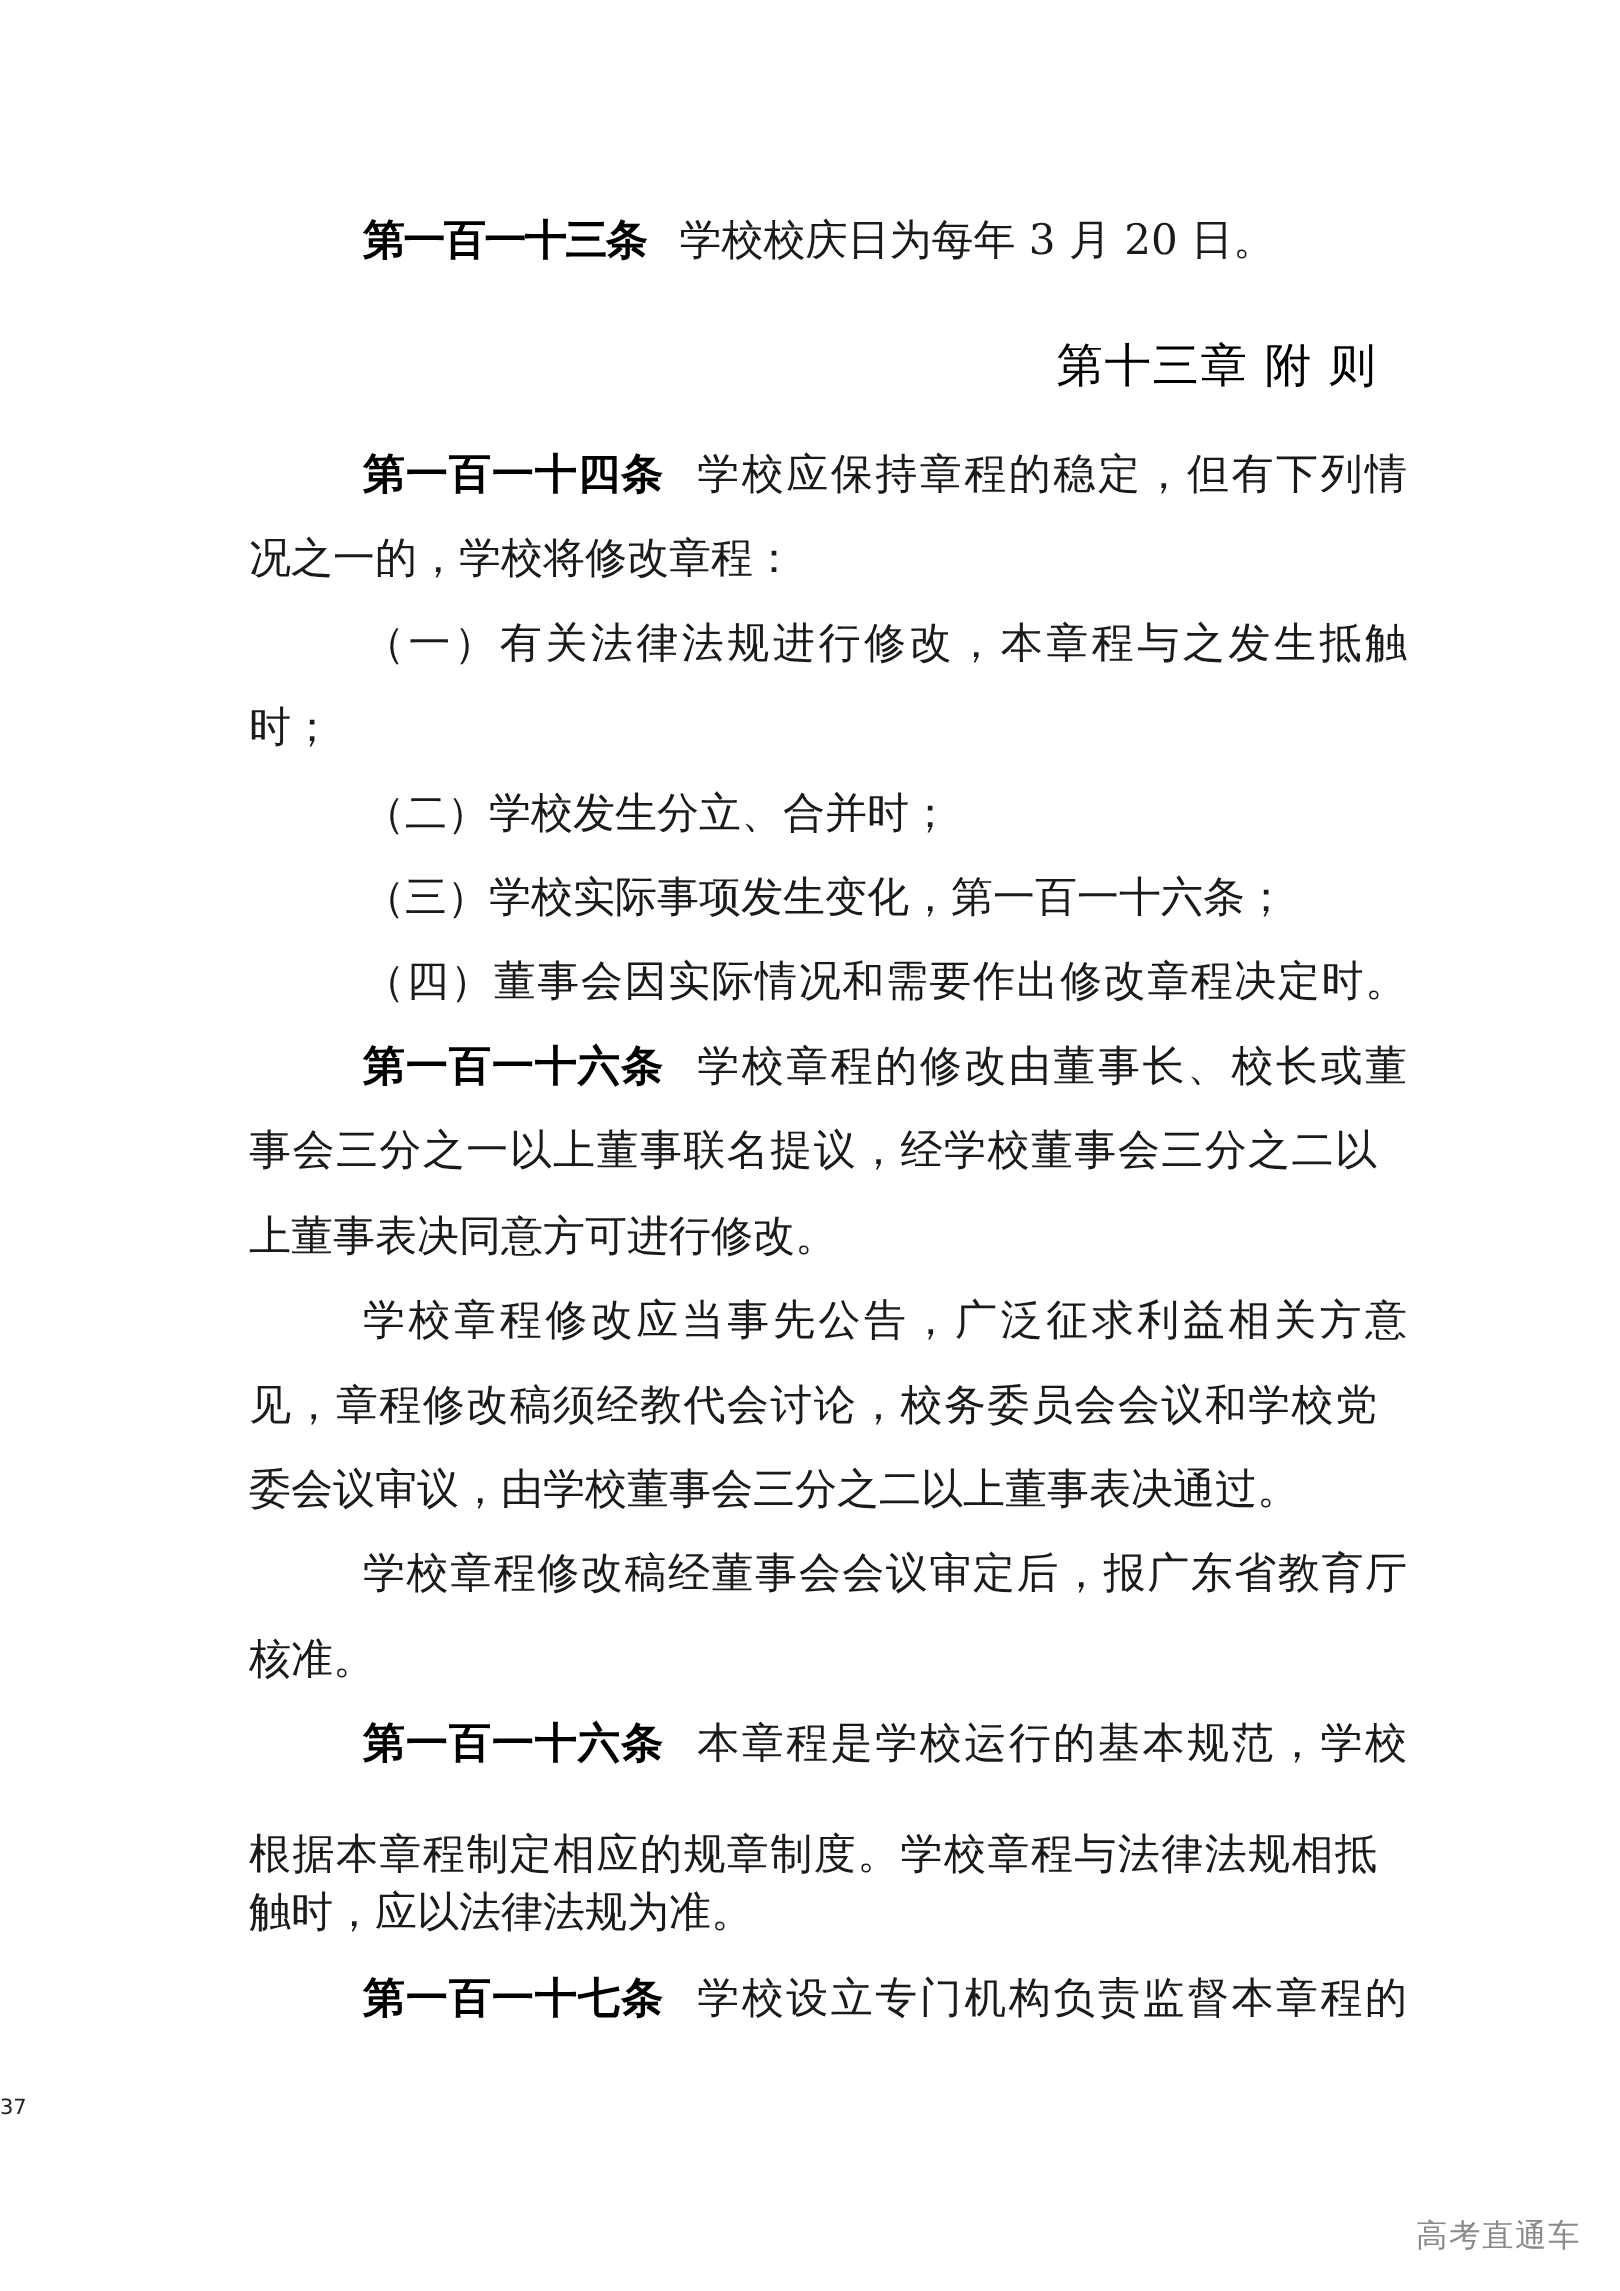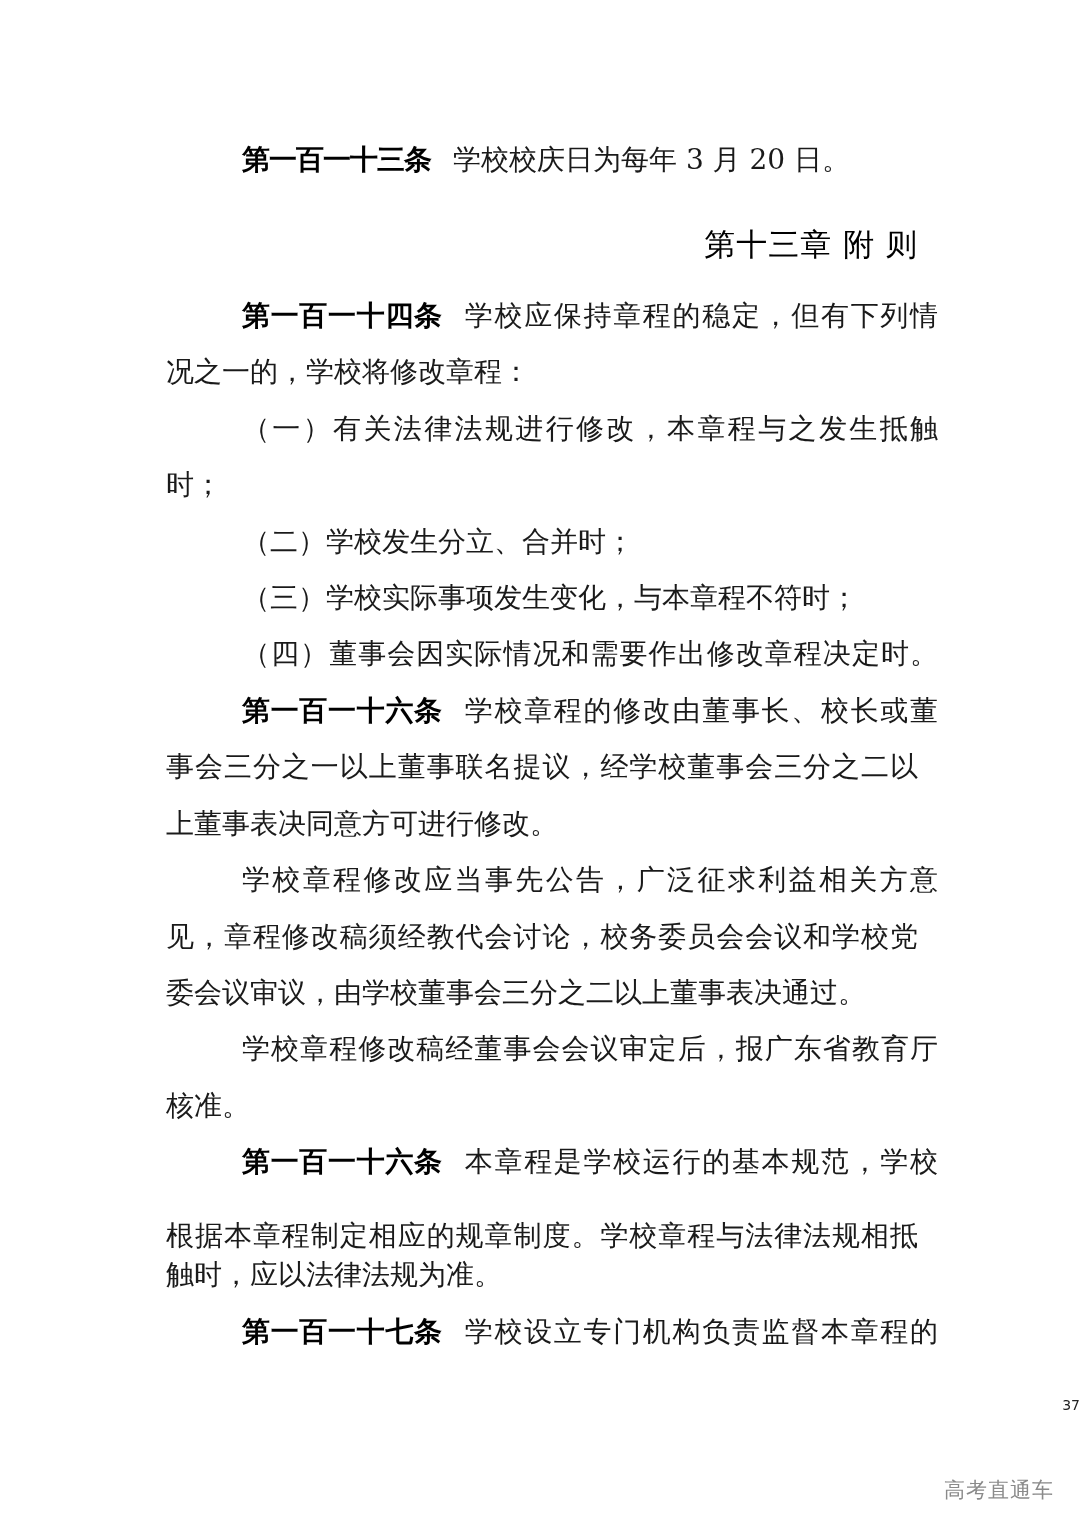--- a/index.html
+++ b/index.html
@@ -54,21 +54,21 @@
       font-size: 31px;
       line-height: 44px;
       color: #000;
       letter-spacing: 1px;
     }
     .page-number {
       position: absolute;
       left: 0;
       width: 1080px;
       top: 1397px;
-      text-align: right;
+      text-align: left;
       font-family: "DejaVu Sans", "Liberation Sans", sans-serif;
       font-size: 14px;
       color: #222;
     }
     .watermark {
       position: absolute;
       right: 26px;
       top: 1476px;
       font-family: Liberation Sans, sans-serif;
       font-size: 21px;
@@ -88,21 +88,21 @@
   <div class="chapter">第十三章  附 则</div>
 
   <div class="line indent justify" style="top:296px">
     <span class="article-no">第一百一十四条</span><span>学校应保持章程的稳定，但有下列情</span>
   </div>
   <div class="line" style="top:352px">况之一的，学校将修改章程：</div>
 
   <div class="line indent justify" style="top:409px">（一）有关法律法规进行修改，本章程与之发生抵触</div>
   <div class="line" style="top:465px">时；</div>
   <div class="line indent" style="top:522px">（二）学校发生分立、合并时；</div>
-  <div class="line indent" style="top:578px">（三）学校实际事项发生变化，与本章程不符时；</div>
+  <div class="line indent" style="top:578px">（三）学校实际事项发生变化，第一百一十六条；</div>
   <div class="line indent justify" style="top:634px">（四）董事会因实际情况和需要作出修改章程决定时。</div>
 
   <div class="line indent justify" style="top:691px">
     <span class="article-no">第一百一十六条</span><span>学校章程的修改由董事长、校长或董</span>
   </div>
   <div class="line justify" style="top:747px">事会三分之一以上董事联名提议，经学校董事会三分之二以</div>
   <div class="line" style="top:804px">上董事表决同意方可进行修改。</div>
 
   <div class="line indent justify" style="top:860px">学校章程修改应当事先公告，广泛征求利益相关方意</div>
   <div class="line justify" style="top:917px">见，章程修改稿须经教代会讨论，校务委员会会议和学校党</div>

